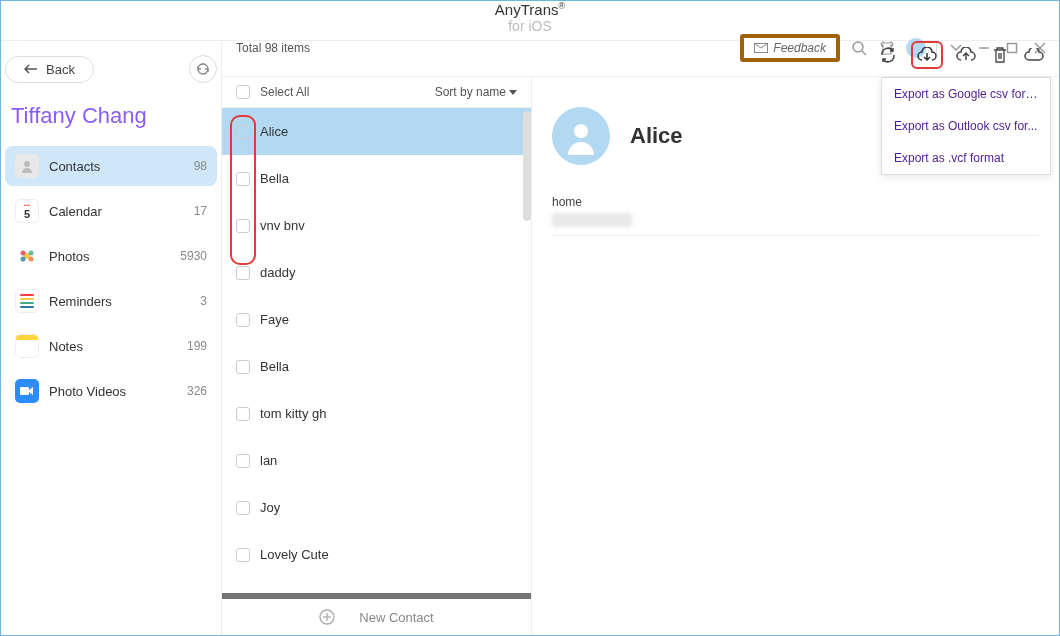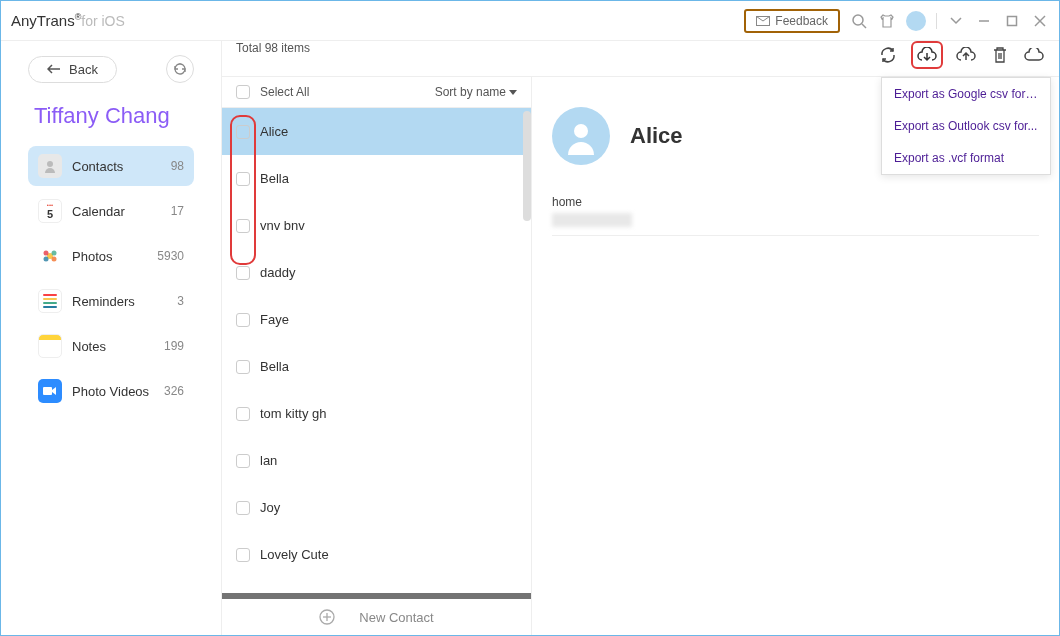--- a/index.html
+++ b/index.html
@@ -15,20 +15,21 @@
       border: 1px solid #6bb7e8;
       position: relative;
       overflow: hidden;
     }
     .titlebar {
       height: 40px;
       display: flex;
       align-items: center;
       padding: 0 10px;
       border-bottom: 1px solid #eee;
+      flex-direction: column;
     }
     .app-title {
       font-size: 15px;
       font-weight: 500;
       color: #333;
     }
     .app-title .reg {
       font-size: 9px;
       vertical-align: super;
     }
@@ -36,30 +37,31 @@
       font-size: 14px;
       color: #bbb;
     }
     .titlebar-right {
       margin-left: auto;
       display: flex;
       align-items: center;
       gap: 10px;
     }
     .feedback-btn {
-      border: 2px solid #a16207;
+      border: 4px solid #a16207;
       border-radius: 3px;
       padding: 3px 10px;
       font-size: 12px;
       color: #666;
       display: flex;
       align-items: center;
       gap: 5px;
       cursor: pointer;
       background: #fff;
+      font-style: italic;
     }
     .titlebar-icon {
       width: 18px;
       height: 18px;
       color: #aaa;
       cursor: pointer;
       display: flex;
       align-items: center;
       justify-content: center;
     }
@@ -74,21 +76,21 @@
       height: 16px;
       background: #ddd;
     }
 
     .main-layout {
       display: flex;
       height: calc(100% - 40px);
     }
     .sidebar {
       width: 220px;
-      padding: 14px 27px;
+      padding: 14px 4px;
     }
     .back-row {
       display: flex;
       align-items: center;
       gap: 10px;
       margin-bottom: 20px;
     }
     .back-btn {
       border: 1px solid #ddd;
       border-radius: 18px;

